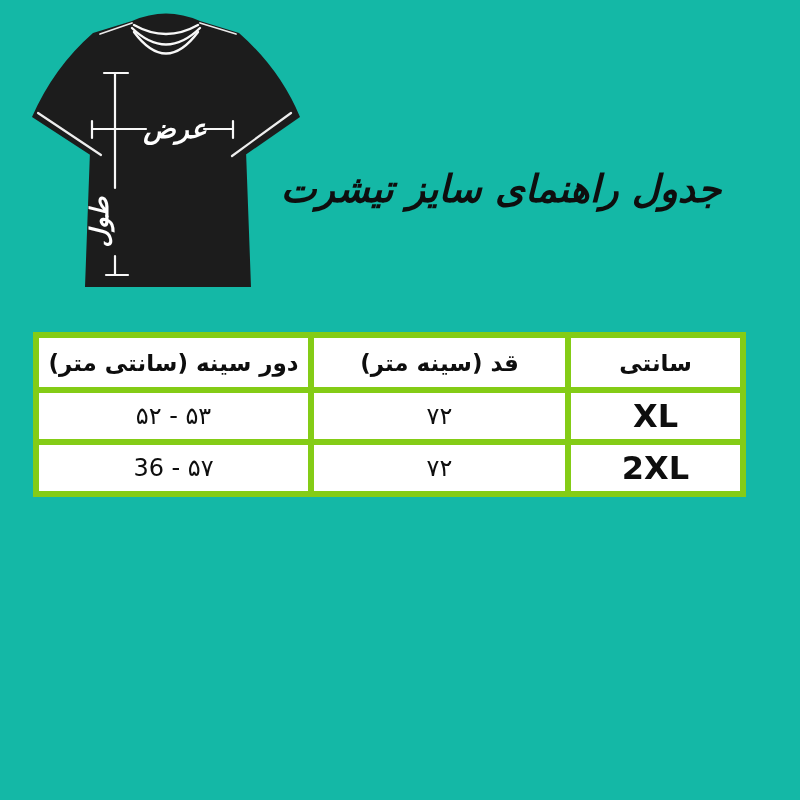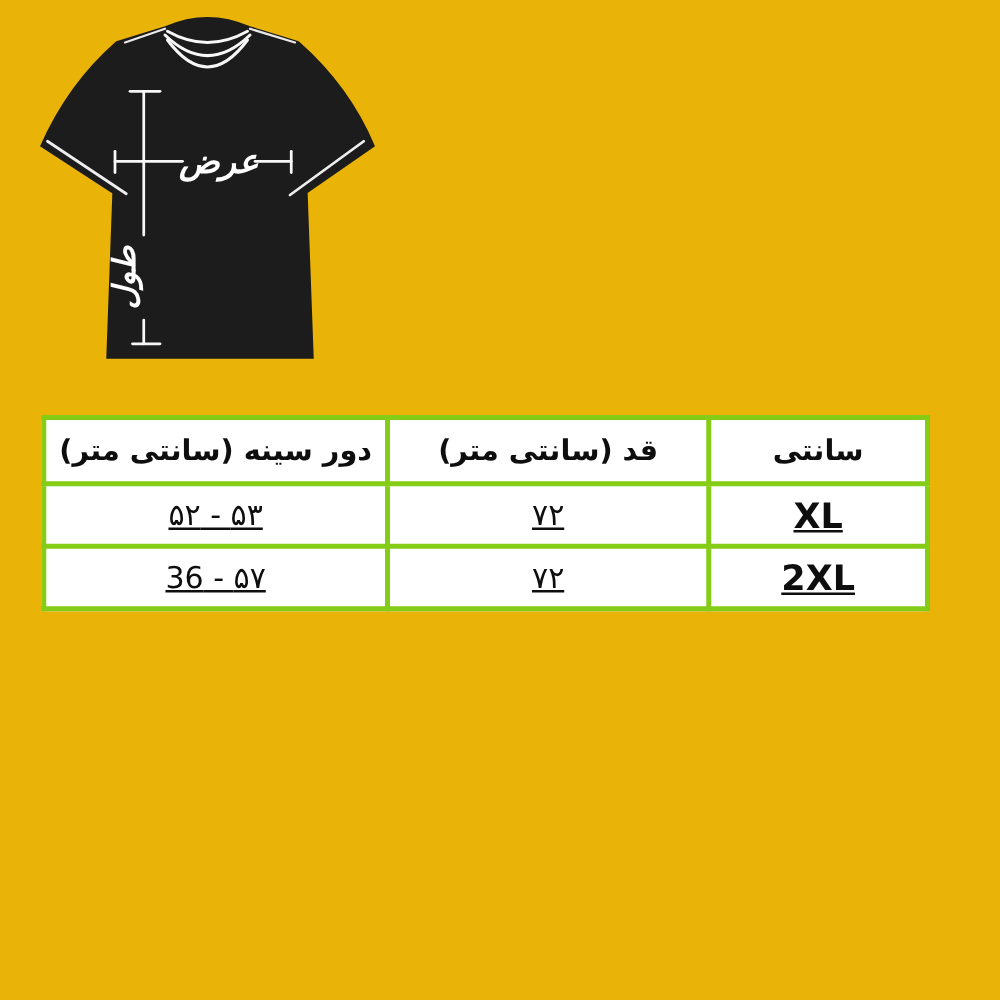--- a/index.html
+++ b/index.html
@@ -1,47 +1,47 @@
 <!DOCTYPE html>
 <html lang="fa"><head>
 <meta charset="utf-8">
 <style>
   html,body{margin:0;padding:0;}
   body{
     width:800px;height:800px;background:#ffffff;
     font-family:"DejaVu Sans",sans-serif;
   }
-  .canvas{position:relative;width:800px;height:800px;overflow:hidden;background:#eab308;}
+  .canvas{position:relative;width:800px;height:800px;overflow:hidden;background:#14b8a6;}
 
   
   .shirt-wrap{position:absolute;left:28px;top:5px;width:272px;height:290px;}
   .shirt-wrap svg{display:block;width:100%;height:100%;}
 
   
   .main-title{
     position:absolute;left:287px;top:156px;width:428px;height:66px;
     display:flex;align-items:center;justify-content:center;
     direction:rtl;font-size:38px;font-weight:800;font-style:italic;
     color:#0e0e0e;white-space:nowrap;
   }
 
   
   table.size-table{
     position:absolute;left:33px;top:332px;width:707px;
     border-collapse:collapse;table-layout:fixed;direction:rtl;
     border:3px solid #151515;background:#ffffff;color:#0e0e0e;
   }
   .size-table th,.size-table td{
-    border:4px solid #84cc16;text-align:center;vertical-align:middle;
+    border:6px solid #84cc16;text-align:center;vertical-align:middle;
     padding:0;overflow:hidden;white-space:nowrap;
   }
   .size-table th{height:49px;font-size:23px;font-weight:700;}
-  .size-table td{height:46px;text-decoration:underline;}
+  .size-table td{height:46px;}
   .size-table td.c-num{font-size:24px;font-weight:400;}
-  .size-table td.c-size{font-size:28px;font-weight:700;}
+  .size-table td.c-size{font-size:32px;font-weight:700;}
 </style>
 </head>
 <body>
 
 <div class="canvas">
 
   <div class="shirt-wrap">
     <svg viewBox="0 0 272 290" xmlns="http://www.w3.org/2000/svg">
 
       <path d="M104,16 Q138,1 172,16 L211,28 Q252,64 272,112 L210,155 L218,146
@@ -74,31 +74,32 @@
       <g stroke="#f7f7f7" stroke-width="2.2" fill="none" stroke-linecap="round">
         <line x1="87" y1="68" x2="87" y2="183"></line>
         <line x1="87" y1="251" x2="87" y2="270"></line>
         <line x1="76" y1="68" x2="100" y2="68"></line>
         <line x1="78" y1="270" x2="100" y2="270"></line>
       </g>
       <text transform="translate(80,217) rotate(-90)" text-anchor="middle" fill="#ffffff" font-family="DejaVu Sans, sans-serif" font-size="25" font-weight="bold" font-style="italic">طول</text>
     </svg>
   </div>
 
+  <div class="main-title">جدول راهنمای سایز تیشرت</div>
 
   <table class="size-table" dir="rtl">
     <colgroup>
       <col style="width:175px">
       <col style="width:257px">
       <col style="width:275px">
     </colgroup>
     <thead>
       <tr>
         <th>سانتی</th>
-        <th>قد (سانتی متر)</th>
+        <th>قد (سینه متر)</th>
         <th>دور سینه (سانتی متر)</th>
       </tr>
     </thead>
     <tbody>
       <tr>
         <td class="c-size">XL</td>
         <td class="c-num">۷۲</td>
         <td class="c-num">۵۳ - ۵۲</td>
       </tr>
       <tr>

